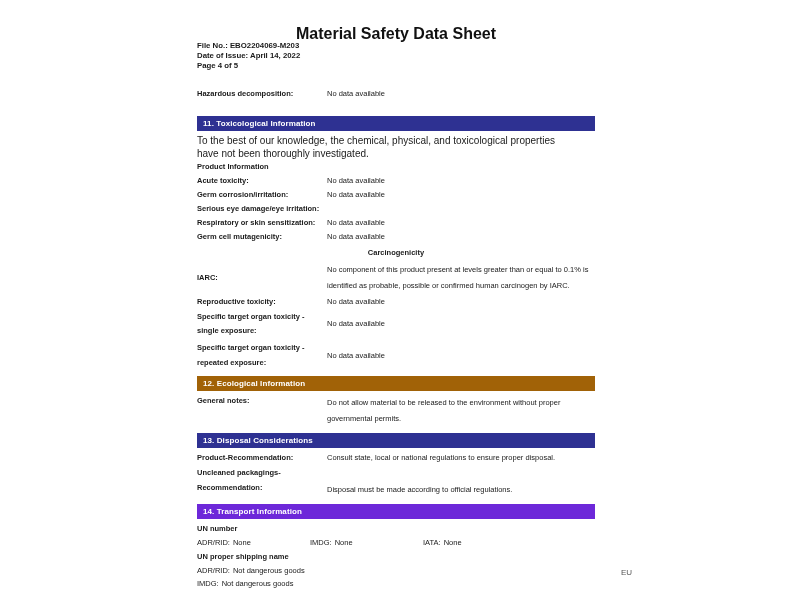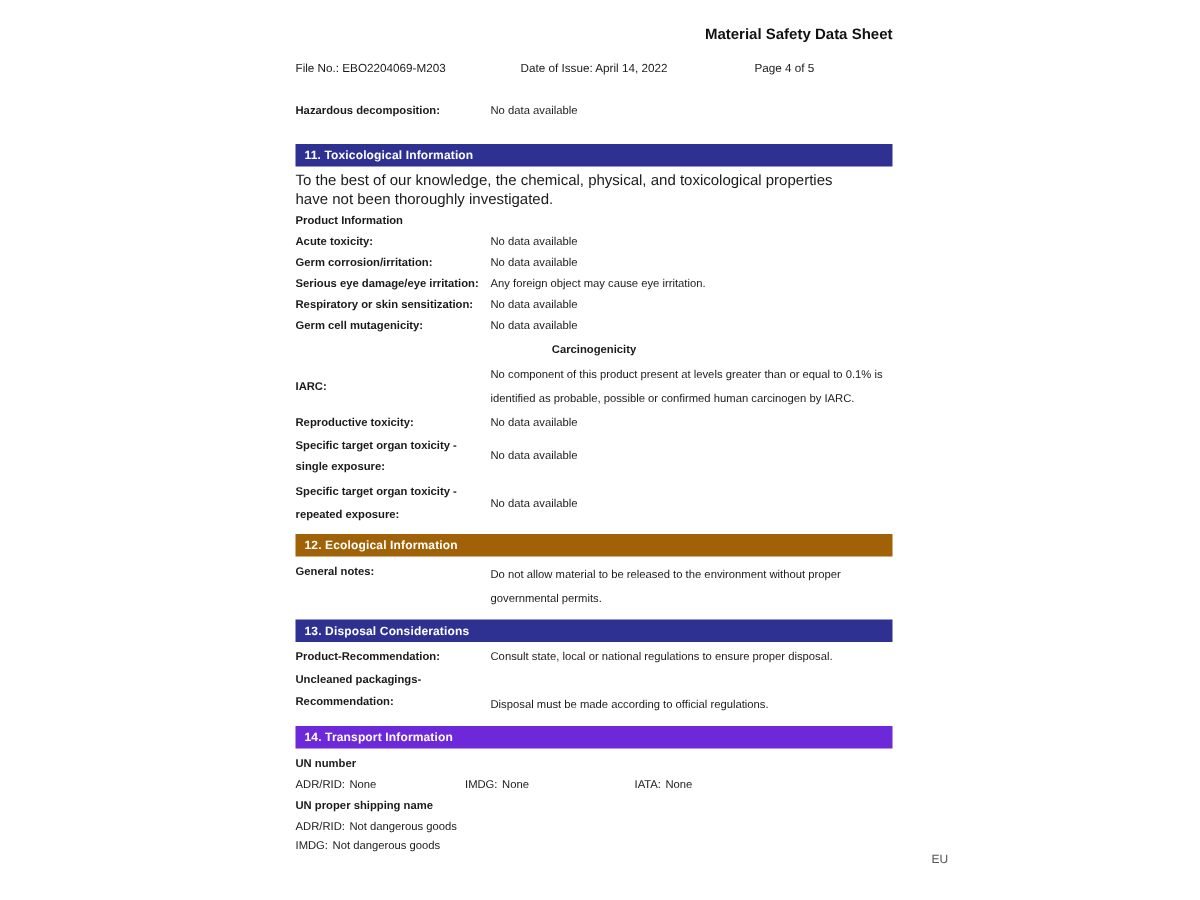--- a/index.html
+++ b/index.html
@@ -2,22 +2,22 @@
 <html><head>
 <meta charset="utf-8">
 <style>
   html,body{margin:0;padding:0;}
   body{
     width:800px;height:600px;background:#ffffff;position:relative;overflow:hidden;
     font-family:"Liberation Sans","DejaVu Sans",sans-serif;color:#1a1a1a;
     -webkit-font-smoothing:antialiased;
   }
   .doc{position:absolute;left:197px;top:14px;width:398px;}
-  .doc-title{font-size:10px;font-weight:bold;text-align:right;margin-top:3px;line-height:14px;color:#111;}
-  .hdr-row{display:flex;margin-top:10px;font-size:7.8px;font-weight:normal;line-height:10px;}
+  .doc-title{font-size:16px;font-weight:bold;text-align:center;margin-top:13px;line-height:14px;color:#111;}
+  .hdr-row{display:flex;font-size:7.8px;font-weight:bold;line-height:10px;flex-direction:column;}
   .hdr-cell1{width:150px;flex:none;}
   .hdr-cell2{width:156px;flex:none;}
   .hdr-cell3{flex:1;}
   .row{display:flex;font-size:7.5px;line-height:11.5px;margin-bottom:2.5px;align-items:flex-start;}
   .row .lbl{width:130px;flex:none;font-weight:bold;padding-right:4px;box-sizing:border-box;}
   .row .val{flex:1;}
   .row.vcenter{align-items:center;}
   .row.vbottom{align-items:flex-end;}
   .row .val.wrap2{line-height:15.5px;}
   .lbl2{line-height:14.5px;}
@@ -69,21 +69,20 @@
   <div class="row">
     <div class="lbl">Acute toxicity:</div>
     <div class="val">No data available</div>
   </div>
   <div class="row">
     <div class="lbl">Germ corrosion/irritation:</div>
     <div class="val">No data available</div>
   </div>
   <div class="row">
     <div class="lbl">Serious eye damage/eye irritation:</div>
-    <div class="val">Any foreign object may cause eye irritation.</div>
   </div>
   <div class="row">
     <div class="lbl">Respiratory or skin sensitization:</div>
     <div class="val">No data available</div>
   </div>
   <div class="row gap-after">
     <div class="lbl">Germ cell mutagenicity:</div>
     <div class="val">No data available</div>
   </div>
 

